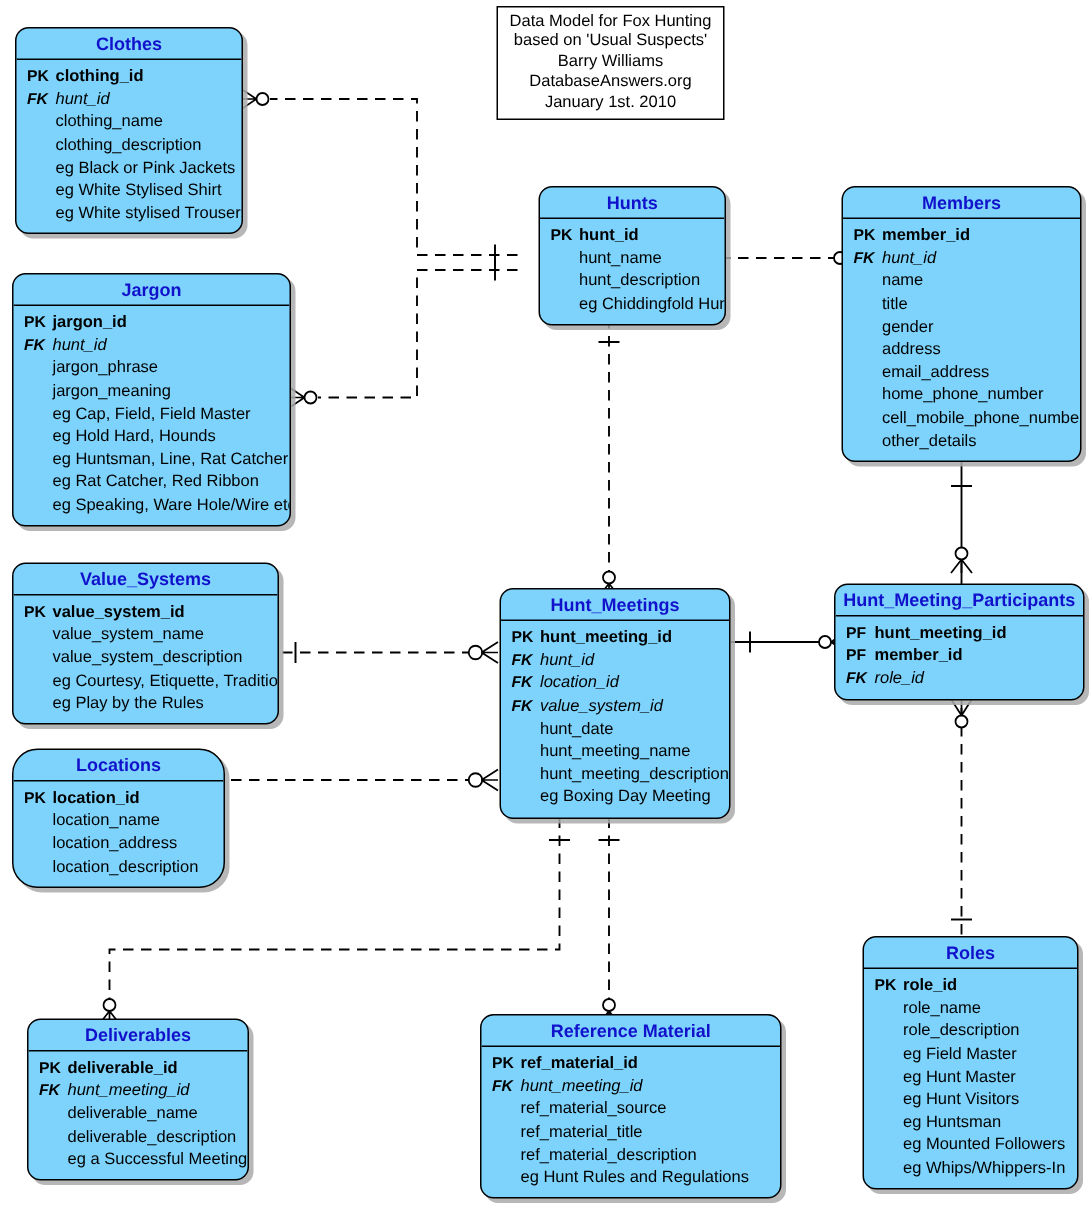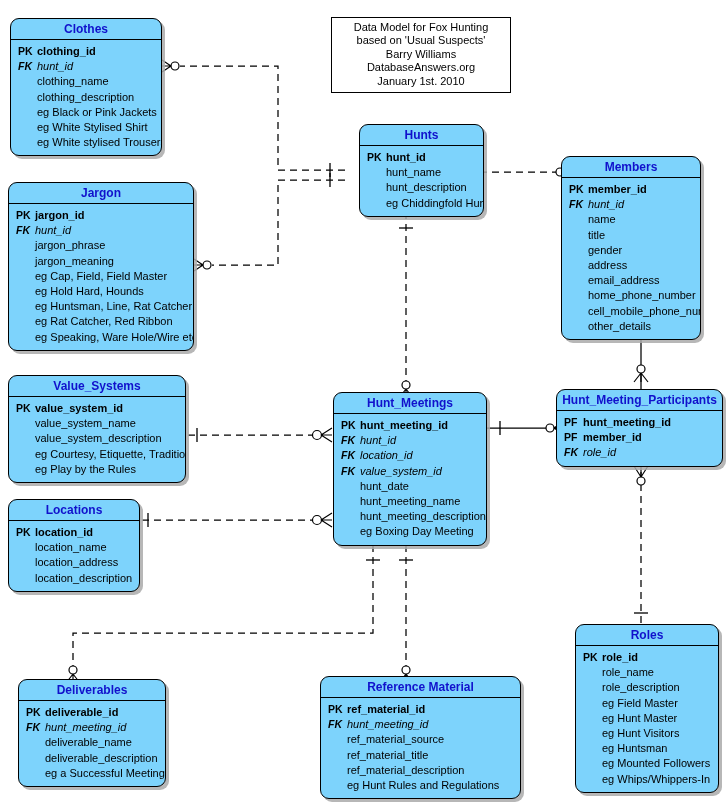--- a/index.html
+++ b/index.html
@@ -195,21 +195,21 @@
     </g>
 
     <g>
       <path class="seg dash" d="M406,545 L406,672"></path>
       <line class="tick" x1="399" y1="560" x2="413" y2="560"></line>
       <circle class="circ" cx="406" cy="670" r="4"></circle>
       <path class="foot" d="M406,674 L399,683 M406,674 L406,683 M406,674 L413,683"></path>
     </g>
   </svg>
 
-  <div class="note" style="left:331px; top:17px; width:180px;">
+  <div class="note" style="left:331px; top:4px; width:152px;">
     <div class="note-line">Data Model for Fox Hunting</div>
     <div class="note-line">based on 'Usual Suspects'</div>
     <div class="note-line">Barry Williams</div>
     <div class="note-line">DatabaseAnswers.org</div>
     <div class="note-line">January 1st. 2010</div>
   </div>
 
   <div class="entity" style="left:10px; top:18px; width:152px;">
     <div class="entity-title">Clothes</div>
     <div class="entity-body">
@@ -305,21 +305,21 @@
           <span class="key"></span>
           <span class="aname plain">eg Courtesy, Etiquette, Tradition</span>
         </div>
       <div class="attr">
           <span class="key"></span>
           <span class="aname plain">eg Play by the Rules</span>
         </div>
     </div>
   </div>
 
-  <div class="entity" style="left:8px; top:499px; width:132px;">
+  <div class="entity" style="left:8px; top:499px; width:142px;border-radius:17px;">
     <div class="entity-title">Locations</div>
     <div class="entity-body">
       <div class="attr">
           <span class="key pk">PK</span>
           <span class="aname pk">location_id</span>
         </div>
       <div class="attr">
           <span class="key"></span>
           <span class="aname plain">location_name</span>
         </div>
@@ -443,21 +443,21 @@
           <span class="key"></span>
           <span class="aname plain">ref_material_description</span>
         </div>
       <div class="attr">
           <span class="key"></span>
           <span class="aname plain">eg Hunt Rules and Regulations</span>
         </div>
     </div>
   </div>
 
-  <div class="entity" style="left:561px; top:124px; width:140px;margin-top:32px;">
+  <div class="entity" style="left:561px; top:124px; width:160px;">
     <div class="entity-title">Members</div>
     <div class="entity-body">
       <div class="attr">
           <span class="key pk">PK</span>
           <span class="aname pk">member_id</span>
         </div>
       <div class="attr">
           <span class="key fk">FK</span>
           <span class="aname fk">hunt_id</span>
         </div>

